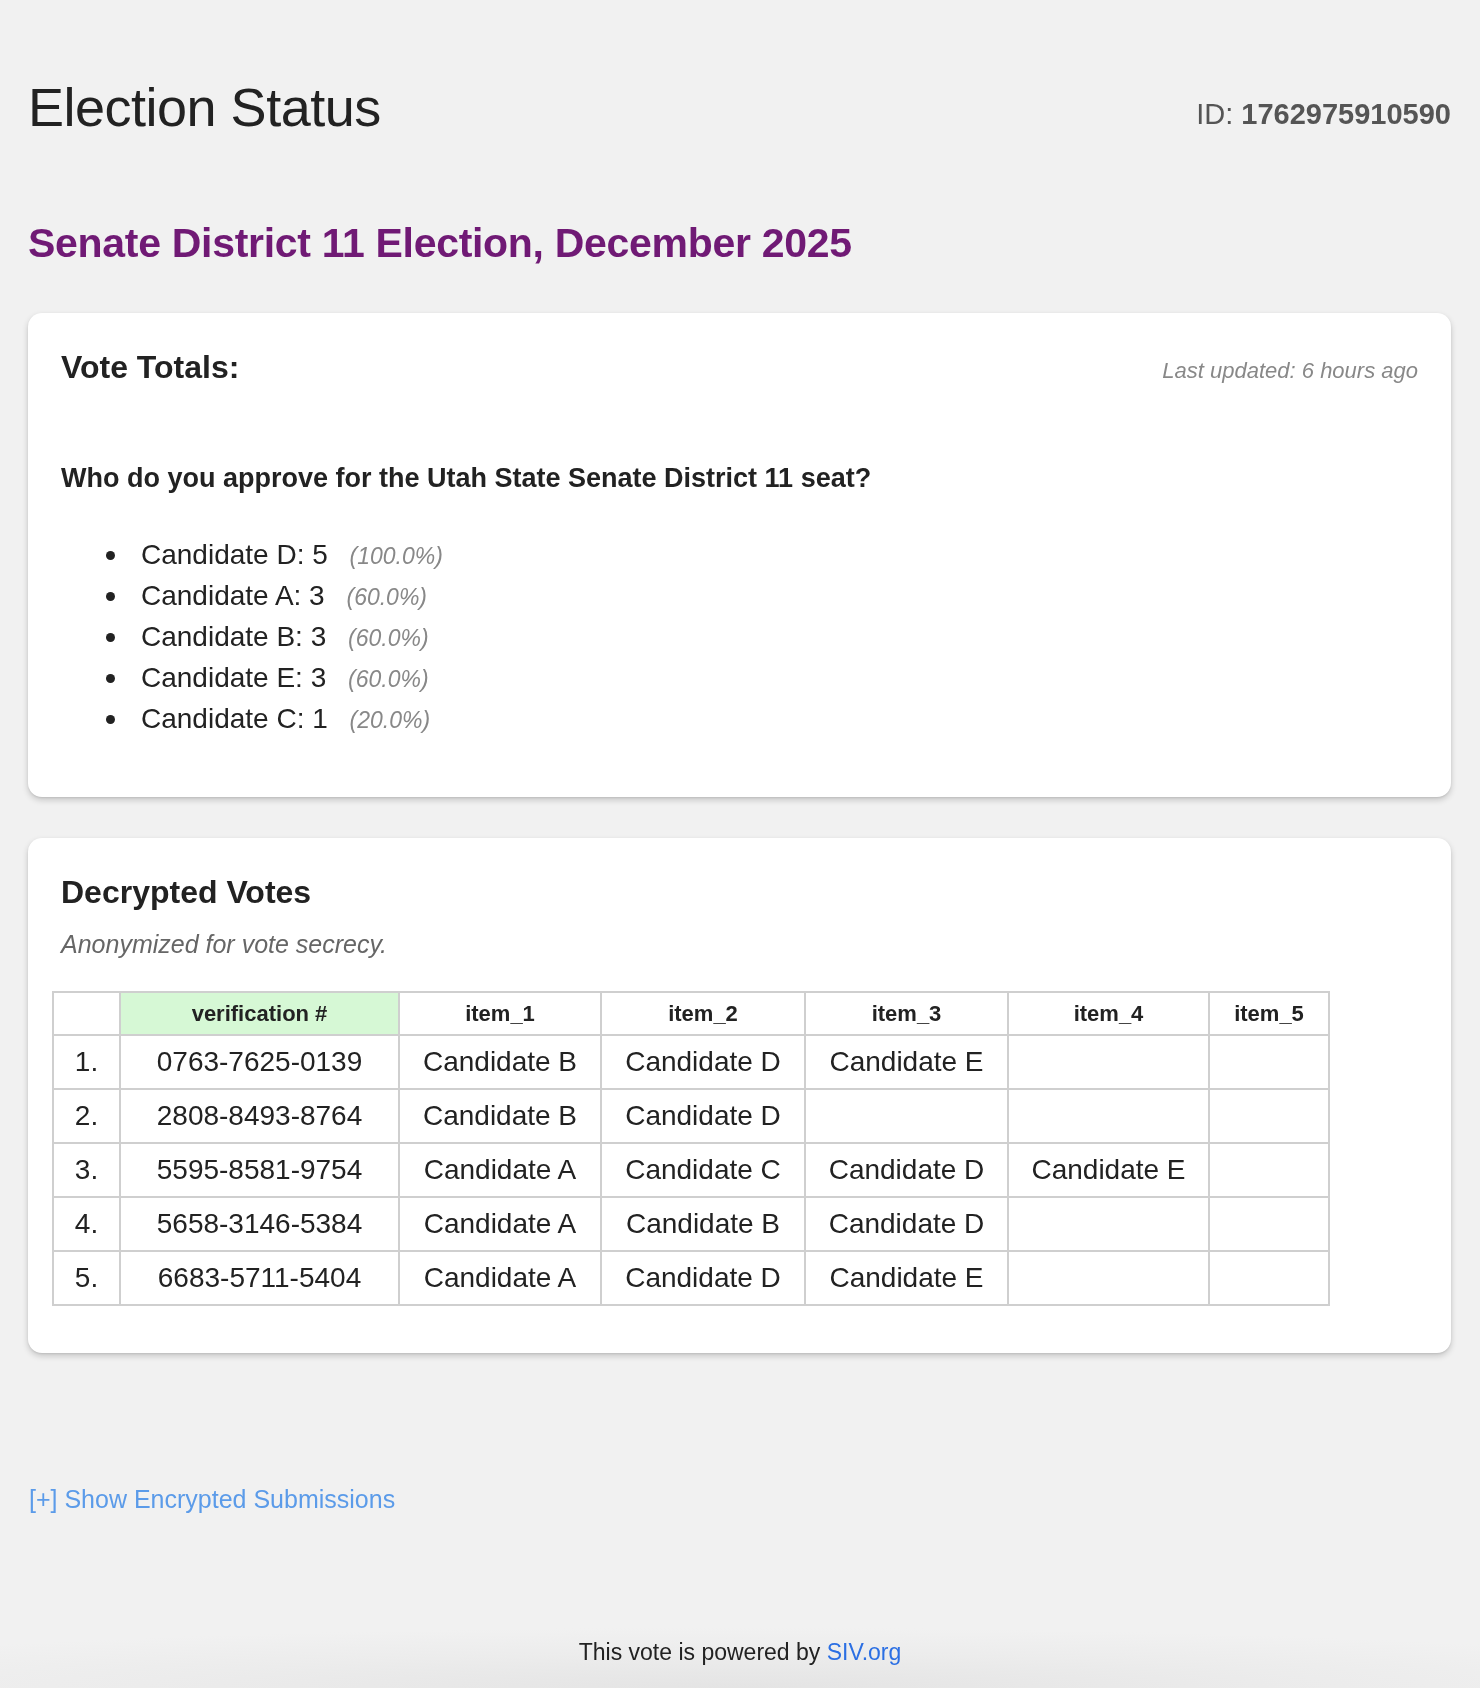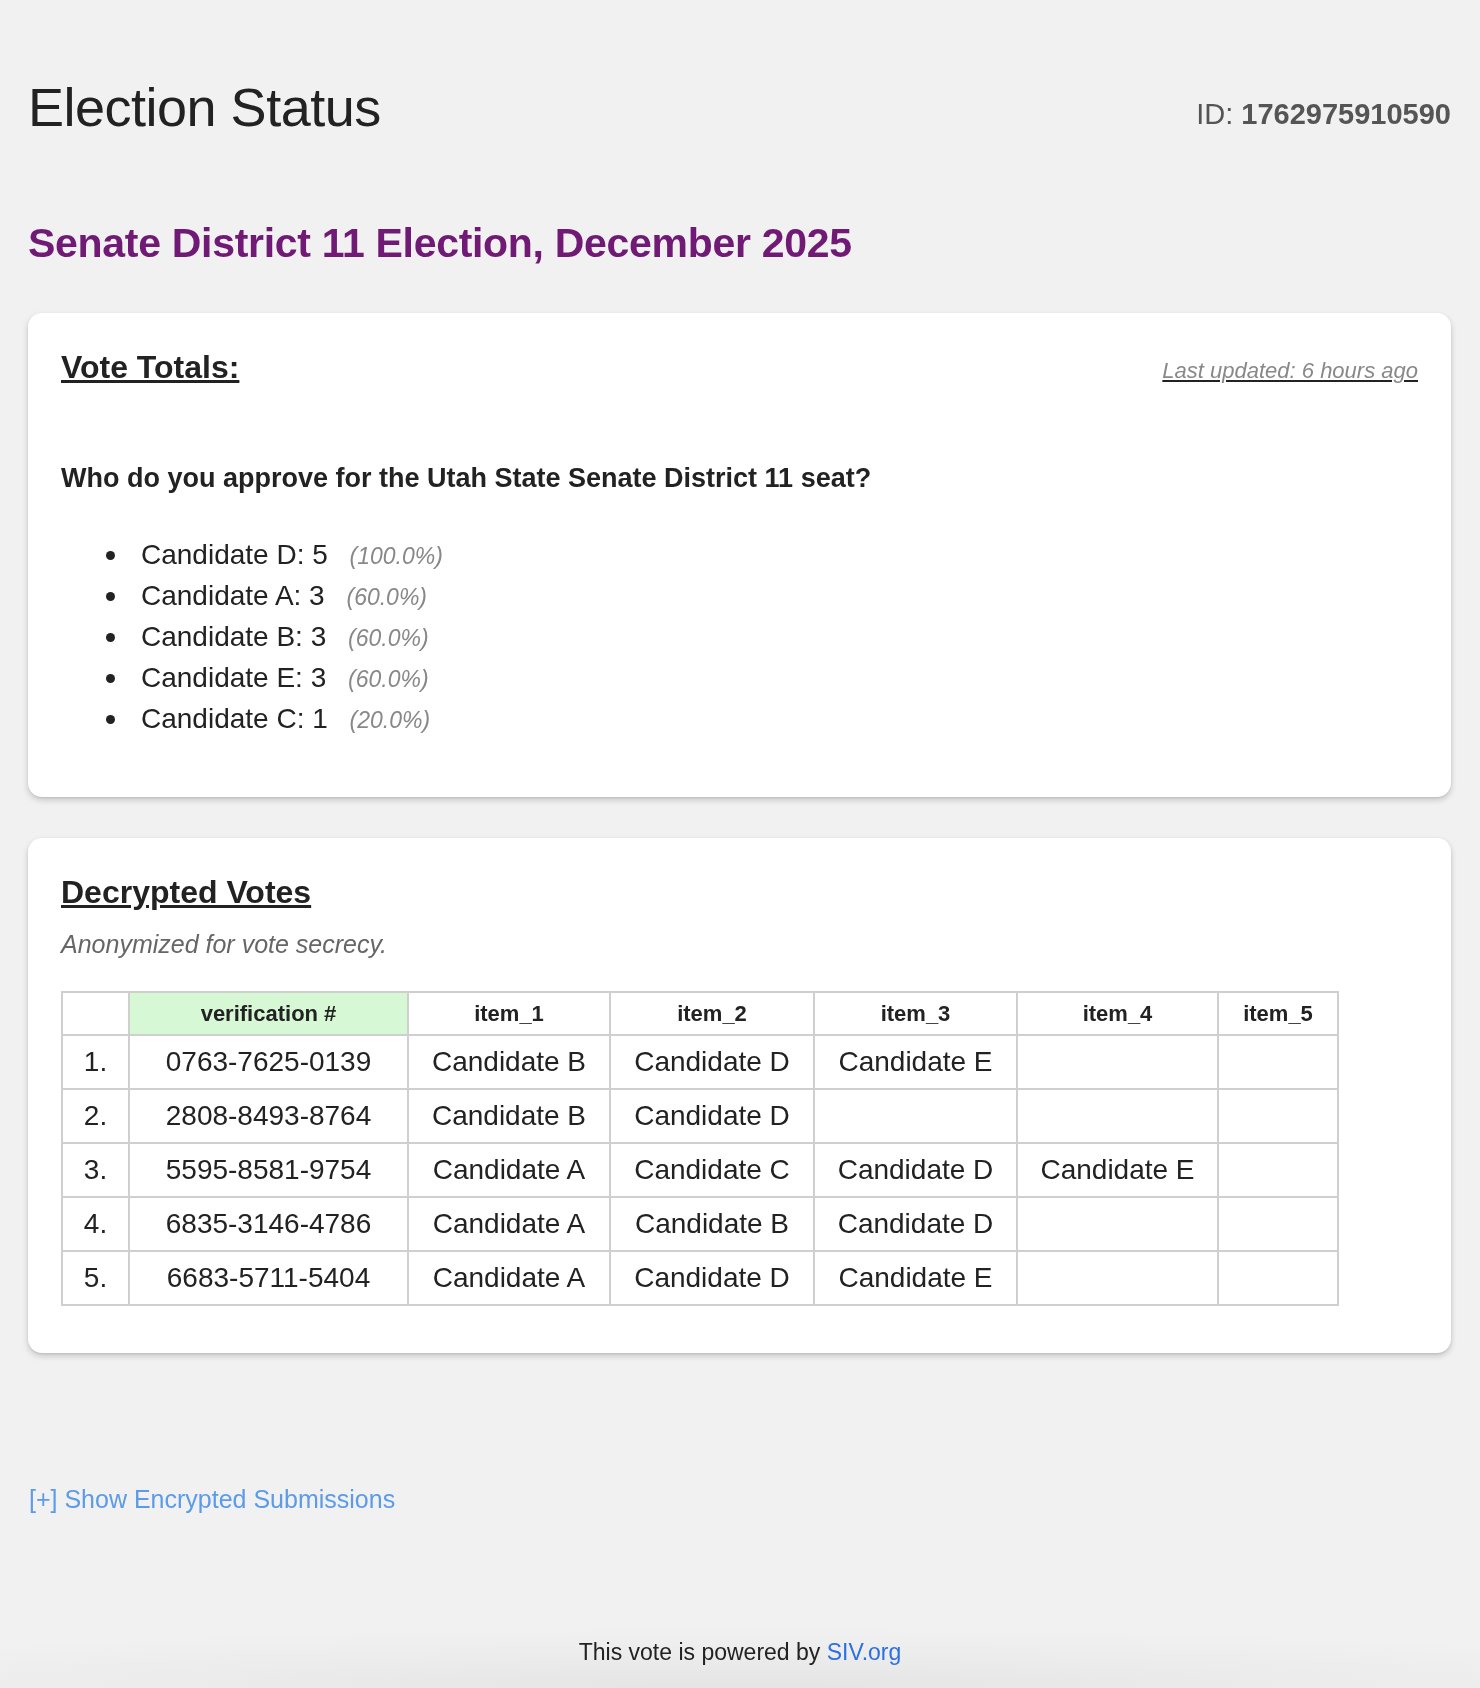--- a/index.html
+++ b/index.html
@@ -68,21 +68,20 @@
       height: 515px;
     }
     .card-head {
       position: absolute;
       left: 33px;
       right: 33px;
       top: 36px;
       display: flex;
       justify-content: space-between;
       align-items: baseline;
-      text-decoration: underline;
     }
     .card-title {
       font-size: 32px;
       font-weight: 700;
       color: #222;
       margin: 0;
     }
     .last-updated {
       font-size: 22px;
       font-style: italic;
@@ -131,21 +130,21 @@
       position: absolute;
       left: 33px;
       top: 92px;
       font-size: 25px;
       font-style: italic;
       color: #666;
       margin: 0;
     }
     table.votes {
       position: absolute;
-      left: 33px;
+      left: 24px;
       top: 153px;
       border-collapse: collapse;
       padding-left: 44px;
     }
     table.votes th, table.votes td {
       border: 2px solid #cfcfcf;
       padding: 0;
       text-align: center;
       color: #222;
     }
@@ -302,21 +301,21 @@
         <td class="num">3.</td>
         <td>5595-8581-9754</td>
         <td>Candidate A</td>
         <td>Candidate C</td>
         <td>Candidate D</td>
         <td>Candidate E</td>
         <td></td>
       </tr>
       <tr>
         <td class="num">4.</td>
-        <td>6835-3146-4786</td>
+        <td>5658-3146-5384</td>
         <td>Candidate A</td>
         <td>Candidate B</td>
         <td>Candidate D</td>
         <td></td>
         <td></td>
       </tr>
       <tr>
         <td class="num">5.</td>
         <td>6683-5711-5404</td>
         <td>Candidate A</td>

